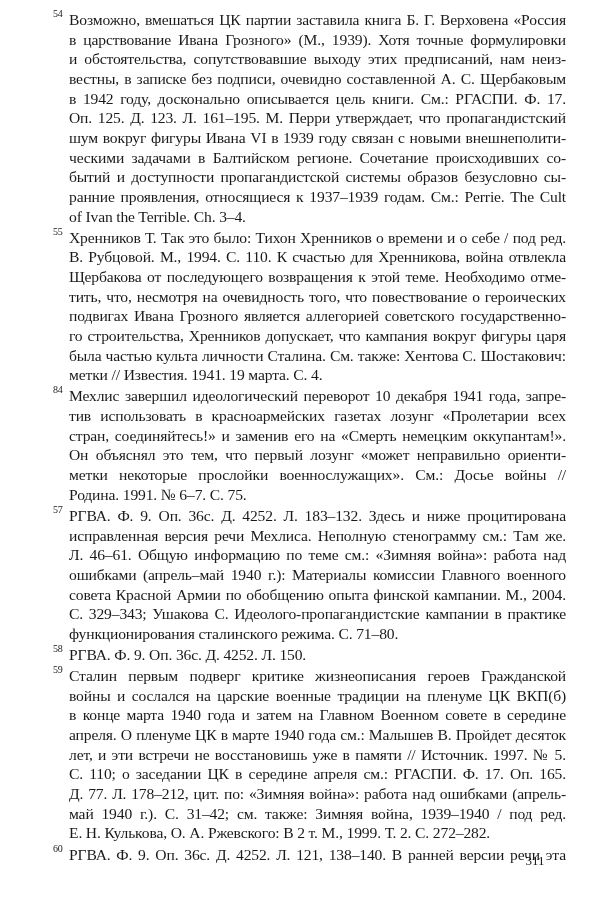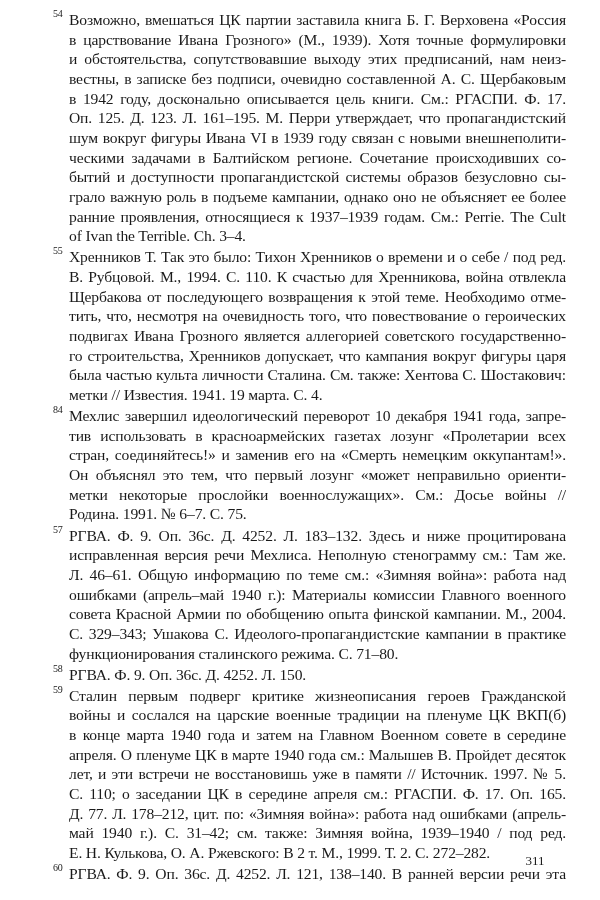--- a/index.html
+++ b/index.html
@@ -66,21 +66,20 @@
       <sup class="num">54</sup>
       <span class="line">Возможно, вмешаться ЦК партии заставила книга Б. Г. Верховена «Россия</span>
       <span class="line">в царствование Ивана Грозного» (М., 1939). Хотя точные формулировки</span>
       <span class="line">и обстоятельства, сопутствовавшие выходу этих предписаний, нам неиз-</span>
       <span class="line">вестны, в записке без подписи, очевидно составленной А. С. Щербаковым</span>
       <span class="line">в 1942 году, досконально описывается цель книги. См.: РГАСПИ. Ф. 17.</span>
       <span class="line">Оп. 125. Д. 123. Л. 161–195. М. Перри утверждает, что пропагандистский</span>
       <span class="line">шум вокруг фигуры Ивана VI в 1939 году связан с новыми внешнеполити-</span>
       <span class="line">ческими задачами в Балтийском регионе. Сочетание происходивших со-</span>
       <span class="line">бытий и доступности пропагандистской системы образов безусловно сы-</span>
-      <span class="line">грало важную роль в подъеме кампании, однако оно не объясняет ее более</span>
       <span class="line">ранние проявления, относящиеся к 1937–1939 годам. См.: Perrie. The Cult</span>
       <span class="line last">of Ivan the Terrible. Ch. 3–4.</span>
     </div>
     <div class="note">
       <sup class="num">55</sup>
       <span class="line">Хренников Т. Так это было: Тихон Хренников о времени и о себе / под ред.</span>
       <span class="line">В. Рубцовой. М., 1994. С. 110. К счастью для Хренникова, война отвлекла</span>
       <span class="line">Щербакова от последующего возвращения к этой теме. Необходимо отме-</span>
       <span class="line">тить, что, несмотря на очевидность того, что повествование о героических</span>
       <span class="line">подвигах Ивана Грозного является аллегорией советского государственно-</span>

